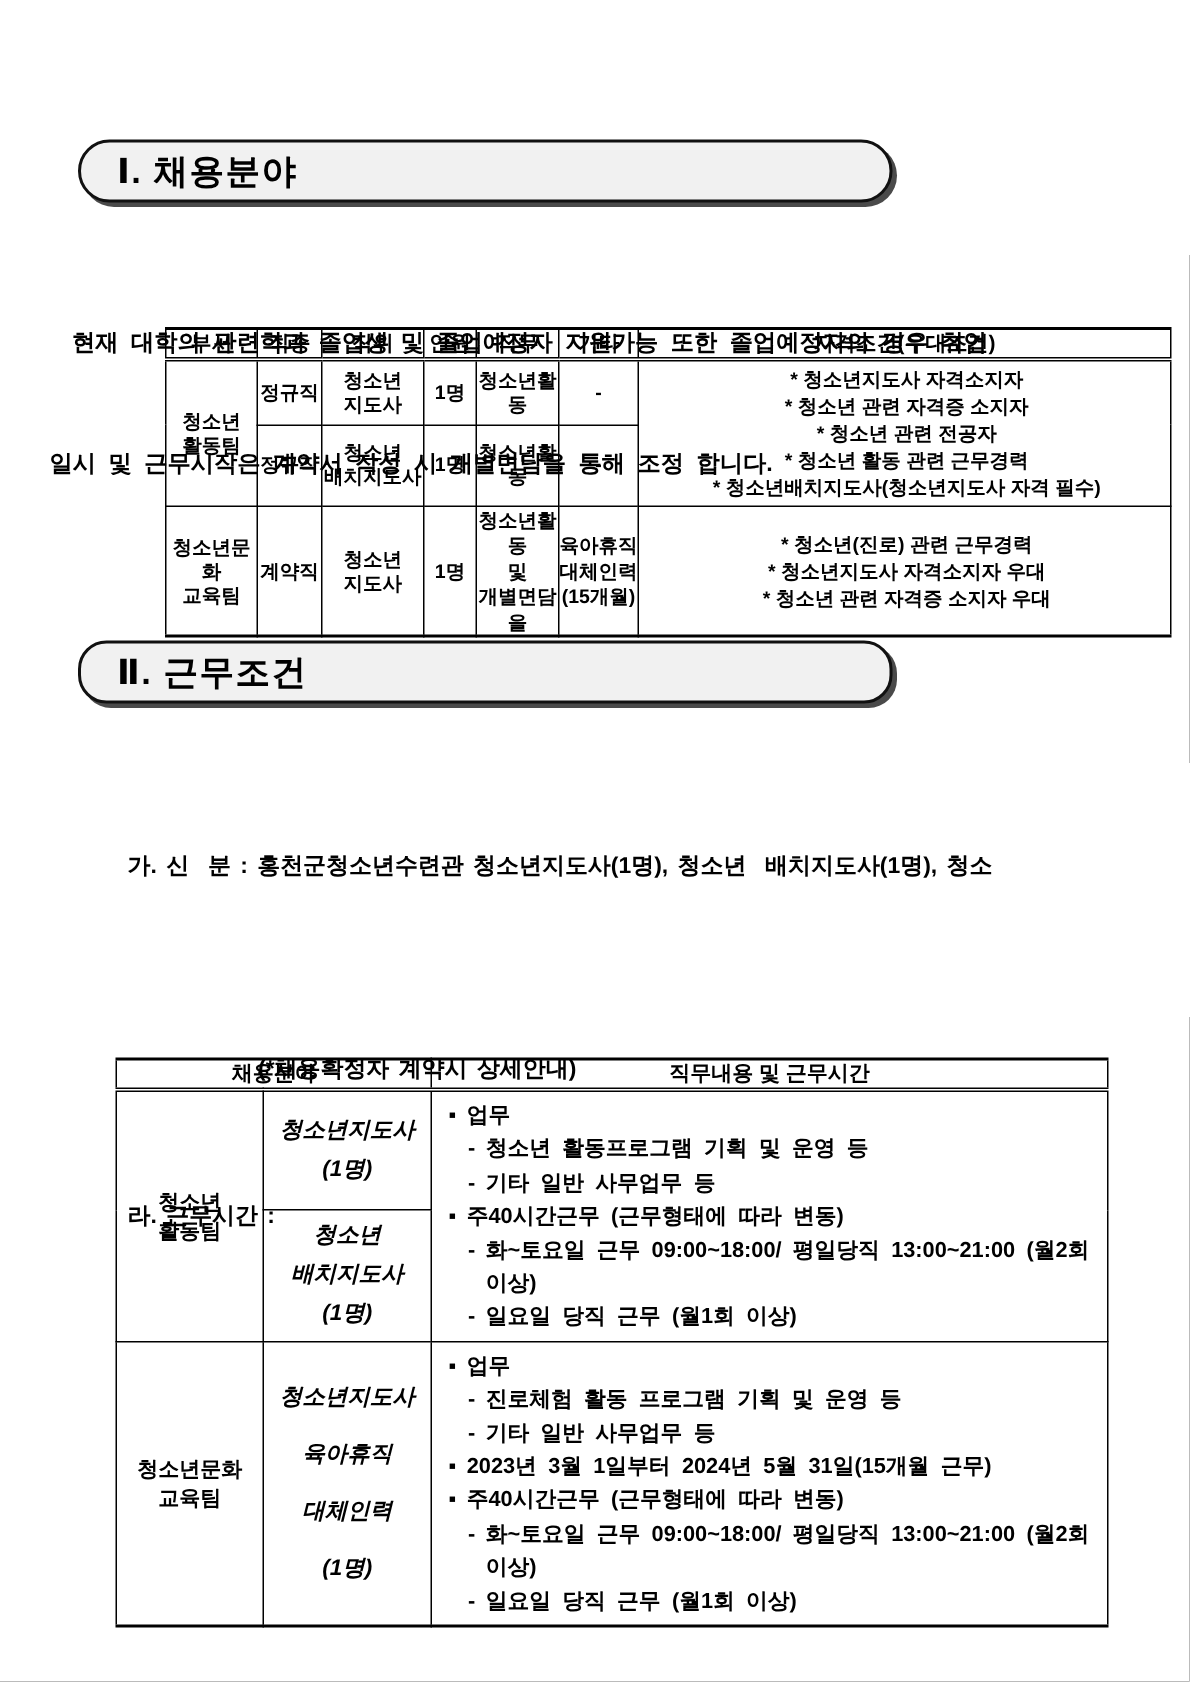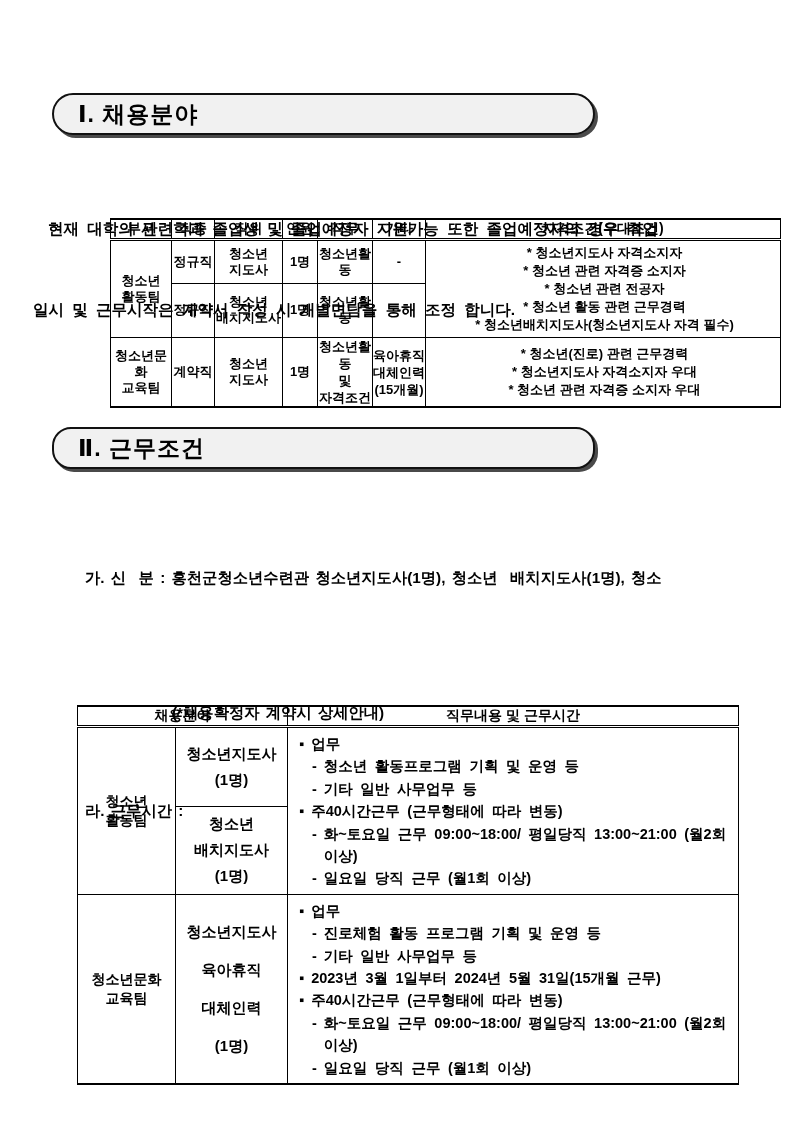--- a/index.html
+++ b/index.html
@@ -42,21 +42,21 @@
     position:absolute; left:85px; top:496px; width:668px;
     font-size:15.3px; line-height:32.8px; white-space:pre-wrap; word-spacing:2px;
   }
   .s2lines .ind-a { padding-left:75px; }
   .s2lines .ind-b { padding-left:87px;margin-top:37px; }
   
   .t2 { left:77px; top:705px; width:661px; }
   .t2 td.team { font-size:14px; }
   .t2 td.team div { line-height:19px; }
   .t2 td.pos { font-size:15px; }
-  .t2 td.pos div { line-height:26px; }
+  .t2 td.pos div { line-height:26px;font-style:italic; }
   .t2 td.pos.wide div { line-height:38px; }
   .t2 td.content {
     text-align:left; vertical-align:top; padding:5px 6px 4px 11px;
     font-size:14.5px;
   }
   .cl { display:flex; gap:7px; line-height:22.4px; }
   .cl .blt { flex:0 0 auto; }
   .cl .ctx { flex:1 1 auto; word-spacing:3.5px; }
   .cl.lvl1 { margin-left:13px; }
 </style>
@@ -134,21 +134,21 @@
         </td>
         <td>계약직</td>
         <td>
           <div>청소년</div>
           <div>지도사</div>
         </td>
         <td>1명</td>
         <td class="duty3">
           <div>청소년활동</div>
           <div>및</div>
-          <div>자격조건</div>
+          <div>개별면담을</div>
         </td>
         <td class="etc3">
           <div>육아휴직</div>
           <div>대체인력</div>
           <div>(15개월)</div>
         </td>
         <td class="qual">
           <div>* 청소년(진로) 관련 근무경력</div>
           <div>* 청소년지도사 자격소지자 우대</div>
           <div>* 청소년 관련 자격증 소지자 우대</div>

